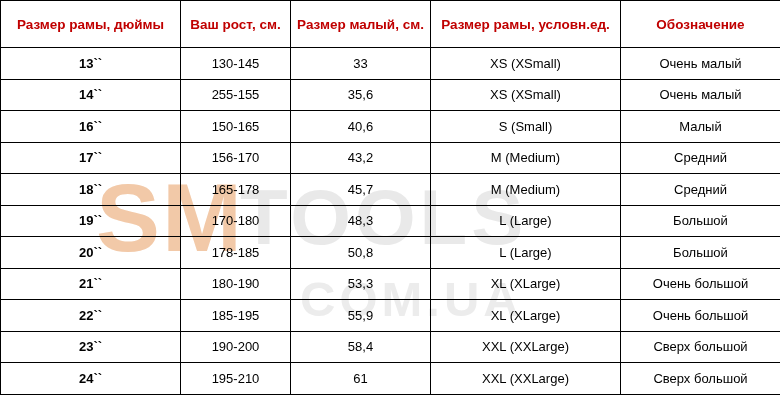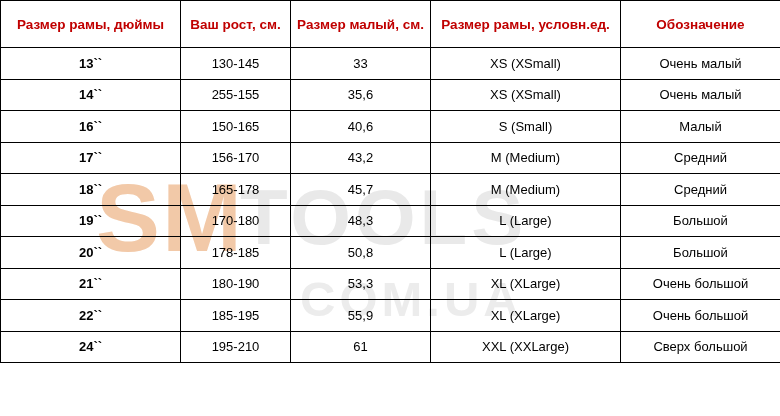--- a/index.html
+++ b/index.html
@@ -186,20 +186,27 @@
         <td>Очень большой</td>
       </tr>
       <tr>
         <td class="bold">22``</td>
         <td>185-195</td>
         <td>55,9</td>
         <td>XL (XLarge)</td>
         <td>Очень большой</td>
       </tr>
       <tr>
+        <td class="bold">23``</td>
+        <td>190-200</td>
+        <td>58,4</td>
+        <td>XXL (XXLarge)</td>
+        <td>Сверх большой</td>
+      </tr>
+      <tr>
         <td class="bold">24``</td>
         <td>195-210</td>
         <td>61</td>
         <td>XXL (XXLarge)</td>
         <td>Сверх большой</td>
       </tr>
     </tbody>
   </table>
 
 </div>

